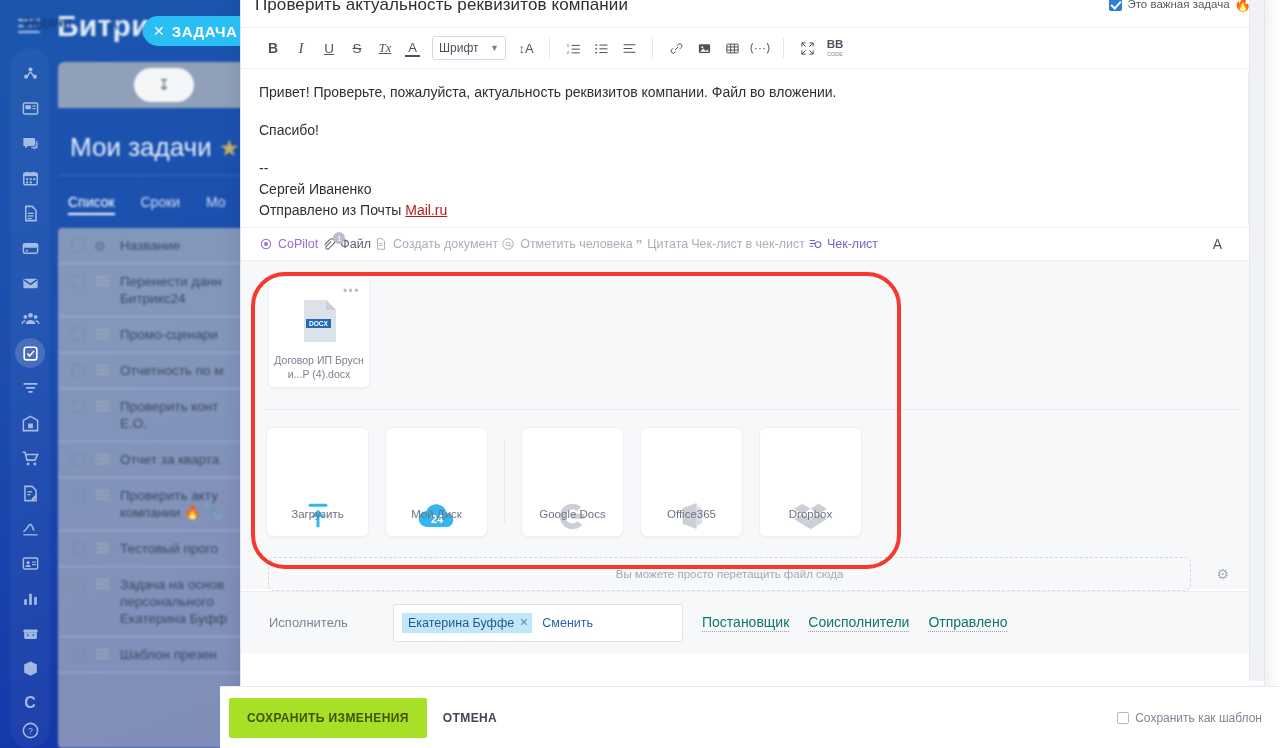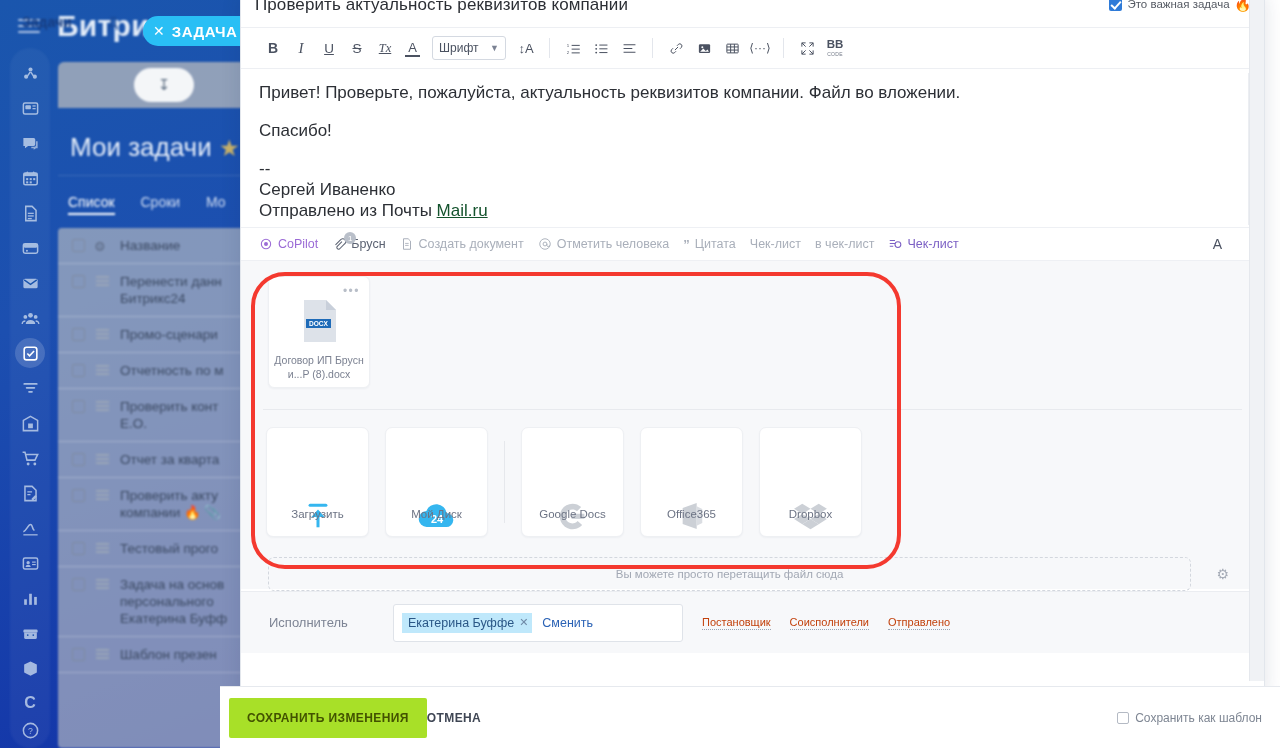--- a/index.html
+++ b/index.html
@@ -124,36 +124,36 @@
   }
   .font-select .cv { font-size: 9px; color:#7b8293; margin-left:6px;}
   .bbcode { display:flex; flex-direction:column; align-items:center; line-height:1;}
   .bbcode .b1 { font-size: 11.5px; font-weight: 700; color:#4b5261;}
   .bbcode .b2 { font-size: 5px; color:#6d7policy; color:#737a88; letter-spacing:.3px; margin-top:1px;}
 
   .editor-body {
     position: absolute; left: 0; right: 0; top: 74px; height: 158px;
     padding: 14px 22px 0 18px; overflow: hidden;
   }
-  .editor-body p { font-size: 17px; color: #2c2f35; line-height: 19px; margin-bottom: 19px; }
+  .editor-body p { font-size: 14px; color: #2c2f35; line-height: 19px; margin-bottom: 19px; }
   .editor-body p.tight { margin-bottom: 2px; }
-  .editor-body a { color: #14532d; text-decoration: underline; }
+  .editor-body a { color: #b91c1c; text-decoration: underline; }
   .ed-scroll {
     position: absolute; right: 5px; top: 78px; width: 11px; height: 152px;
     background: #fafbfc; border-left: 1px solid #eceef2;
   }
   .ed-scroll .thumb { position:absolute; left:2px; top: 12px; width: 7px; height: 72px; background:#cfd4dc; border-radius:4px;}
   .ed-scroll .arr { position:absolute; left:2px; width:0;height:0; }
   .ed-scroll .arr.up { top:3px; border-left:4px solid transparent; border-right:4px solid transparent; border-bottom:5px solid #9aa2b0;}
   .ed-scroll .arr.dn { bottom:3px; border-left:4px solid transparent; border-right:4px solid transparent; border-top:5px solid #9aa2b0;}
 
   .action-bar {
     position: absolute; left: 0; right: 0; top: 232px; height: 34px;
     border-top: 1px solid #eef0f4; border-bottom: 1px solid #eef0f4;
-    display: flex; align-items: center; padding-left: 18px; gap: 14px;
+    display: flex; align-items: center; padding-left: 18px; gap: 3px;
     background: #fff;
   }
   .act { display: flex; align-items: center; gap: 5px; font-size: 12.5px; color: #a9afba; position: relative; white-space: nowrap;}
   .act.copilot { color: #9b6bd6; }
   .act.purple  { color: #7b5fc4; }
   .act.dark { color: #5b6272; }
   .act svg { width: 14px; height: 14px; }
   .badge1 {
     position: absolute; left: 12px; top: -5px;
     width: 12px; height: 12px; border-radius: 50%; background: #b9bfc9;
@@ -208,21 +208,21 @@
     display: flex; align-items: center; padding: 0 8px; gap: 10px;
   }
   .chip {
     background: #bfe8fb; color: #2a5786; font-size: 12.5px;
     padding: 3px 4px 3px 6px; display: flex; align-items: center; gap: 5px;
   }
   .chip .x { color: #6f89a6; font-size: 11px; }
   .as-change { font-size: 12.5px; color: #2a62b5; }
   .as-links { display: flex; gap: 19px; margin-left: 19px; }
   .as-links span {
-    font-size: 11px; color: #c2410c;
+    font-size: 14px; color: #0f766e;
     border-bottom: 1px dotted #9aa3b2; padding-bottom: 1px; text-align: right;
   }
 
   
   .highlight {
     position: absolute; left: 251px; top: 272px; width: 650px; height: 297px;
     border: 4px solid #f4392f; border-radius: 34px; pointer-events: none; z-index: 40;
   }
 
   
@@ -231,21 +231,21 @@
     background: #fff; border-top: 1px solid #e6e9ee;
     display: flex; align-items: center; padding-left: 9px;
   }
   .btn-save {
     background: #a8e028; color: #425200; border: none;
     font-size: 12px; font-weight: 700; letter-spacing: .4px;
     padding: 13px 18px; border-radius: 2px; cursor: pointer;
   }
   .btn-cancel {
     background: none; border: none; color: #3f4654;
-    font-size: 12px; font-weight: 700; letter-spacing:.4px; margin-left: 0; cursor: pointer;
+    font-size: 12px; font-weight: 700; letter-spacing:.4px; margin-left: 16px; cursor: pointer;
   }
   .tpl-wrap { margin-left: auto; margin-right: 18px; display: flex; align-items: center; gap: 6px; }
   .cb-empty { width: 12px; height: 12px; border: 1px solid #b4bac4; border-radius: 2px; }
   .tpl-label { font-size: 12px; color: #7e8693; }
 
   .right-strip {
     position: absolute; right: 0; top: 0; width: 15px; height: 686px;
     background: #f0f2f5; border-left: 1px solid #e5e8ed;
   }
 </style>
@@ -628,21 +628,21 @@
         <svg viewBox="0 0 24 24">
             <circle cx="12" cy="12" r="8" fill="none" stroke="#9b6bd6" stroke-width="1.8"></circle>
             <circle cx="12" cy="12" r="3.4" fill="#9b6bd6"></circle>
           </svg>
         <span>CoPilot</span>
       </div>
       <div class="act dark">
         <svg viewBox="0 0 24 24">
             <path d="M17 8l-7.5 7.5a3 3 0 104.2 4.2L21.5 12a5 5 0 10-7-7L6 13.5" fill="none" stroke="#5b6272" stroke-width="1.8"></path>
           </svg>
-        <span>Брусн</span>
+        <span>Файл</span>
         <span class="badge1">1</span>
       </div>
       <div class="act">
         <svg viewBox="0 0 24 24">
             <path d="M6 3h8l4 4v14H6z" fill="none" stroke="#a9afba" stroke-width="1.7"></path>
             <path d="M8.8 11h6M8.8 14.4h6" stroke="#a9afba" stroke-width="1.5"></path>
           </svg>
         <span>Создать документ</span>
       </div>
       <div class="act">
@@ -676,21 +676,21 @@
     <div class="attach-pane">
 
       <div class="file-tile">
         <div class="file-dots">•••</div>
         <svg class="file-glyph" viewBox="0 0 36 44">
           <path d="M2 1h22l10 10v32H2z" fill="#dde2e9"></path>
           <path d="M24 1l10 10H24z" fill="#c8cfda"></path>
           <rect x="4" y="20" width="25" height="9" fill="#1e6bb8"></rect>
           <text x="16.5" y="27" font-size="6.6" font-weight="700" fill="#fff" text-anchor="middle" font-family="Liberation Sans, sans-serif">DOCX</text>
         </svg>
-        <div class="file-name">Договор ИП Брусн и...Р (8).docx</div>
+        <div class="file-name">Договор ИП Брусн и...Р (4).docx</div>
       </div>
 
       <div class="tile-divider"></div>
 
       <div class="src-row">
         <div class="src-tile">
           <div class="ic">
             <svg viewBox="0 0 34 34" width="32" height="32">
                 <rect x="7" y="4" width="20" height="3.2" rx="1.6" fill="#35b6ef"></rect>
                 <path d="M17 29V12" stroke="#35b6ef" stroke-width="3.2" fill="none"></path>

